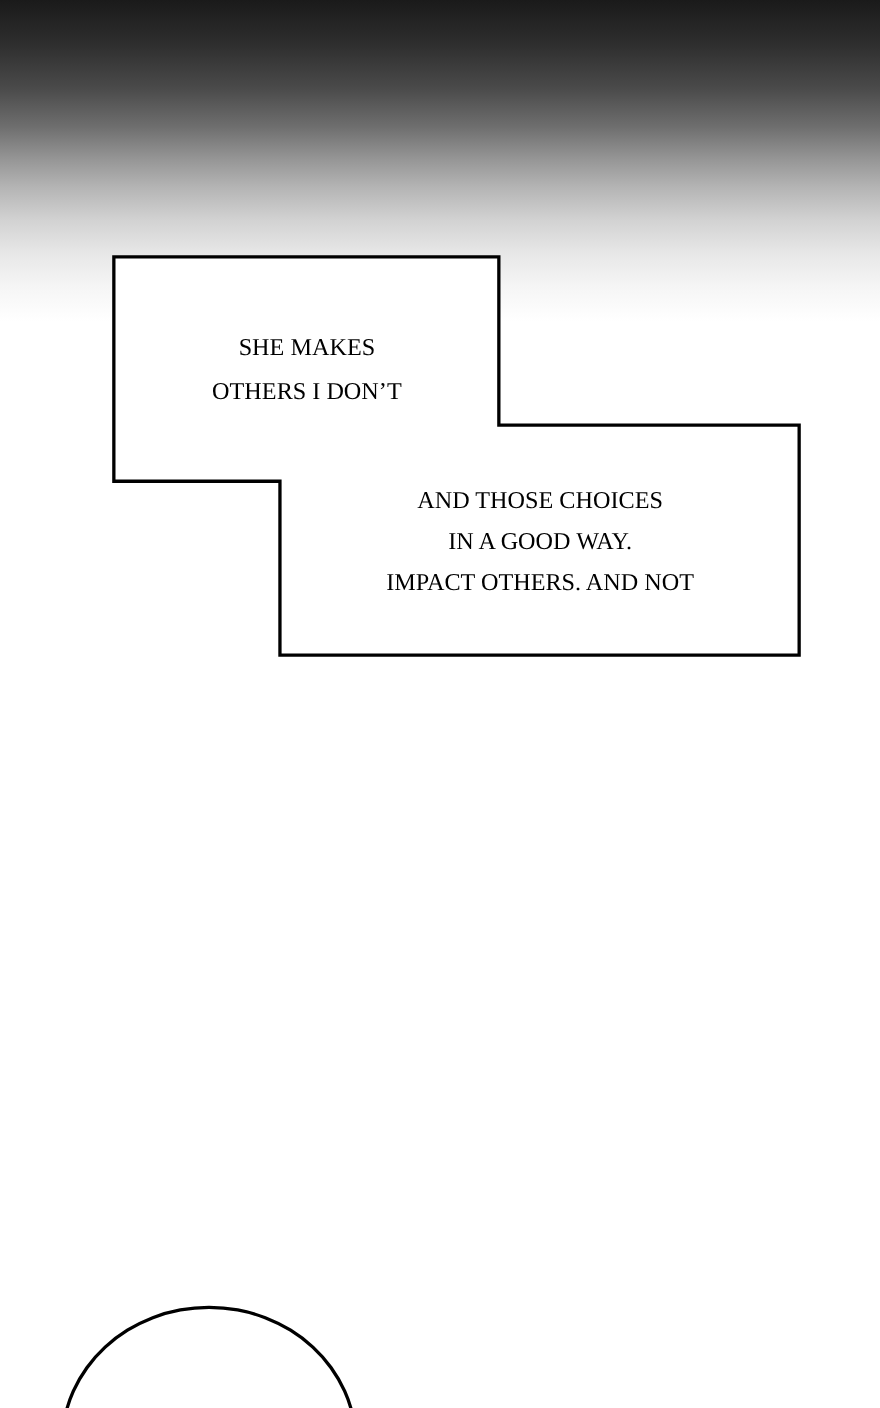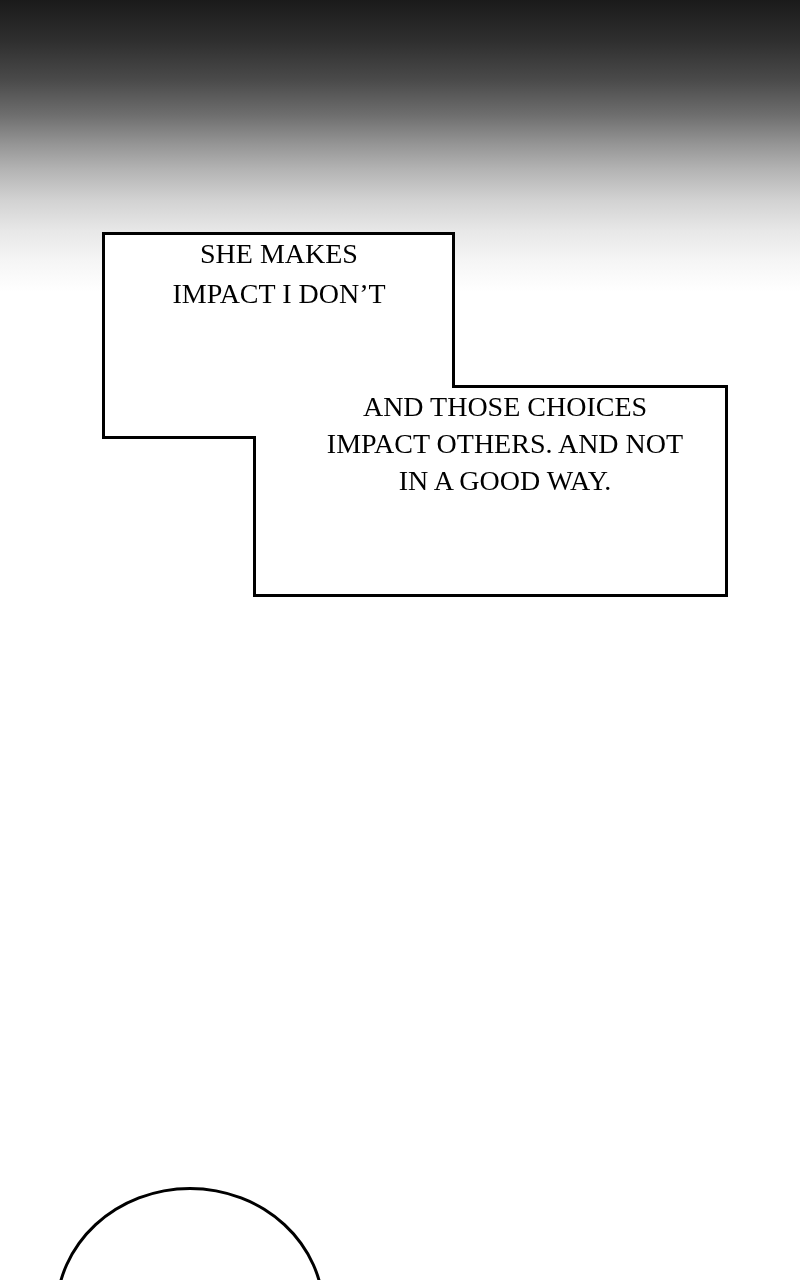--- a/index.html
+++ b/index.html
@@ -37,35 +37,35 @@
     position: absolute;
     left: 0;
     top: 0;
     width: 800px;
     height: 700px;
   }
   .caption {
     position: absolute;
     display: flex;
     flex-direction: column;
-    justify-content: flex-start;
+    justify-content: center;
     align-items: center;
     text-align: center;
     color: #000000;
-    font-size: 28px;
+    font-size: 22px;
   }
   .caption-1 {
     left: 105px;
     top: 234px;
     width: 348px;
     height: 204px;
     line-height: 40px;
   }
   .caption-2 {
-    left: 270px;
+    left: 256px;
     top: 388px;
     width: 470px;
     height: 206px;
     line-height: 37px;
   }
   .cap-line {
     white-space: nowrap;
   }
   .bubble-arc {
     position: absolute;
@@ -85,24 +85,24 @@
 <div class="page">
 
   <div class="top-gradient"></div>
 
   <svg class="outline-svg" width="800" height="700" viewBox="0 0 800 700" xmlns="http://www.w3.org/2000/svg">
     <path d="M 103.5 233.5 L 453.5 233.5 L 453.5 386.5 L 726.5 386.5 L 726.5 595.5 L 254.5 595.5 L 254.5 437.5 L 103.5 437.5 Z" fill="#ffffff" stroke-width="3" stroke-linejoin="miter" stroke="#000000"></path>
   </svg>
 
   <div class="caption caption-1">
     <div class="cap-line">SHE MAKES</div>
-    <div class="cap-line">IMPACT I DON’T</div>
+    <div class="cap-line">OTHERS I DON’T</div>
   </div>
 
   <div class="caption caption-2">
     <div class="cap-line">AND THOSE CHOICES</div>
+    <div class="cap-line">IN A GOOD WAY.</div>
     <div class="cap-line">IMPACT OTHERS. AND NOT</div>
-    <div class="cap-line">IN A GOOD WAY.</div>
   </div>
 
   <div class="bubble-arc"></div>
 
 </div>
 
 </body></html>

